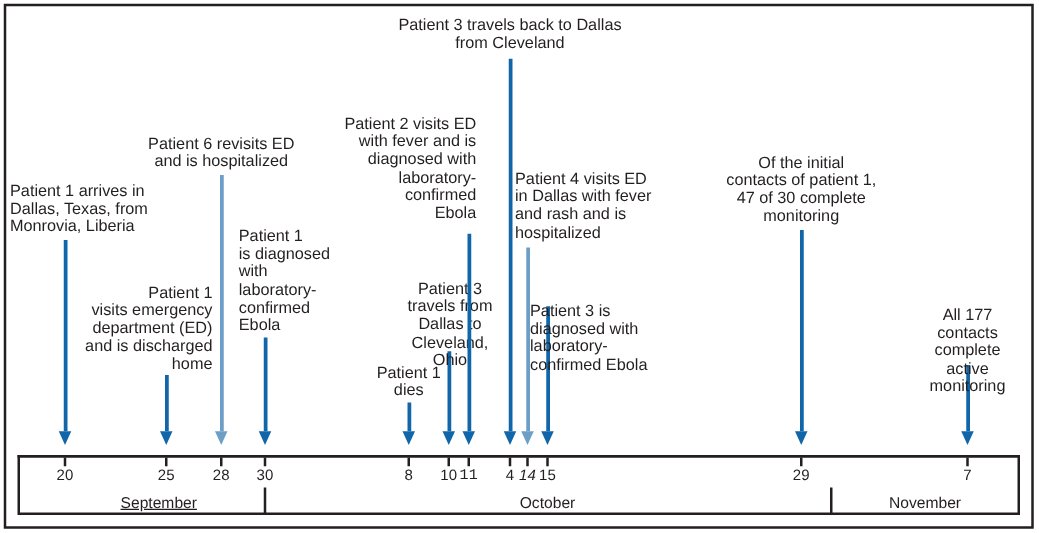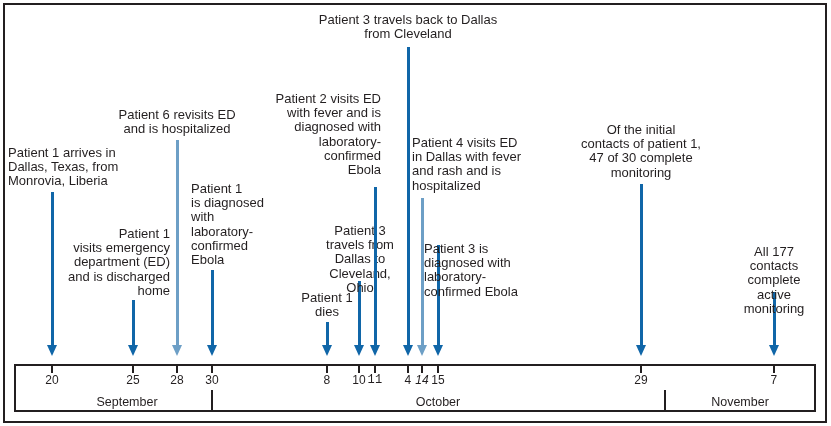--- a/index.html
+++ b/index.html
@@ -227,20 +227,20 @@
       <div class="tick" style="left: 421px;"></div>
       <div class="tick-label" style="left: 422px; font-style: italic;">14</div>
       <div class="tick" style="left: 437px;"></div>
       <div class="tick-label" style="left: 438px;">15</div>
       <div class="tick" style="left: 640px;"></div>
       <div class="tick-label" style="left: 641px;">29</div>
       <div class="tick" style="left: 773px;"></div>
       <div class="tick-label" style="left: 774px;">7</div>
     </div>
   <div id="months-layer">
-      <div class="month-label" style="left: 127px;">September</div>
+      <div class="month-label" style="left: 127px; text-decoration: underline;">September</div>
       <div class="month-sep" style="left: 211px;"></div>
       <div class="month-label" style="left: 438px;">October</div>
       <div class="month-sep" style="left: 664px;"></div>
       <div class="month-label" style="left: 740px;">November</div>
     </div>
 
 </div>
 
 </body></html>

